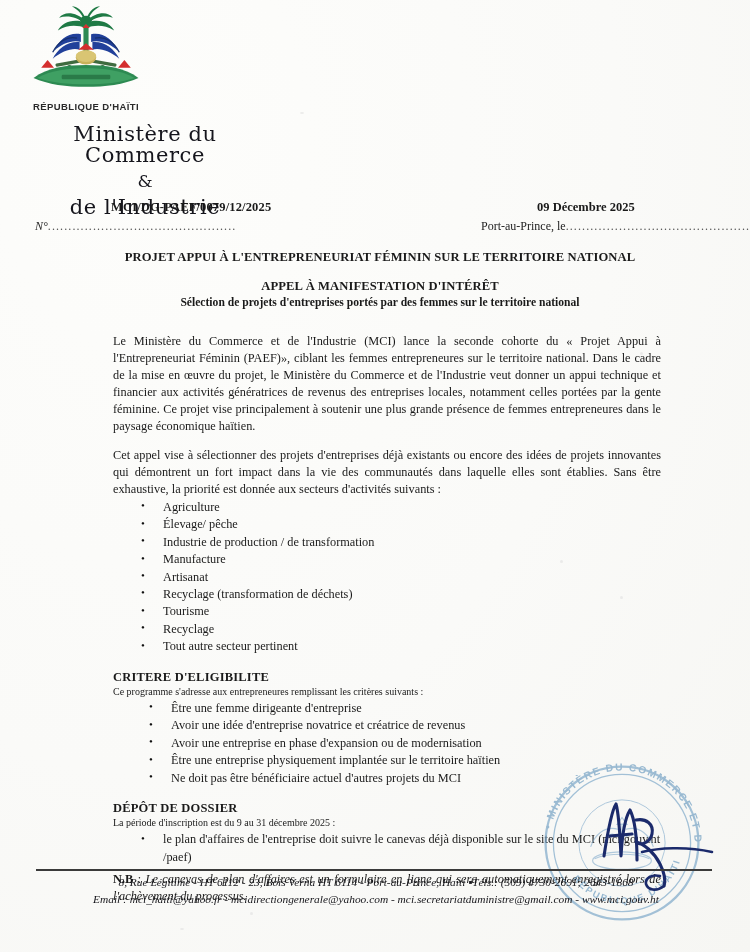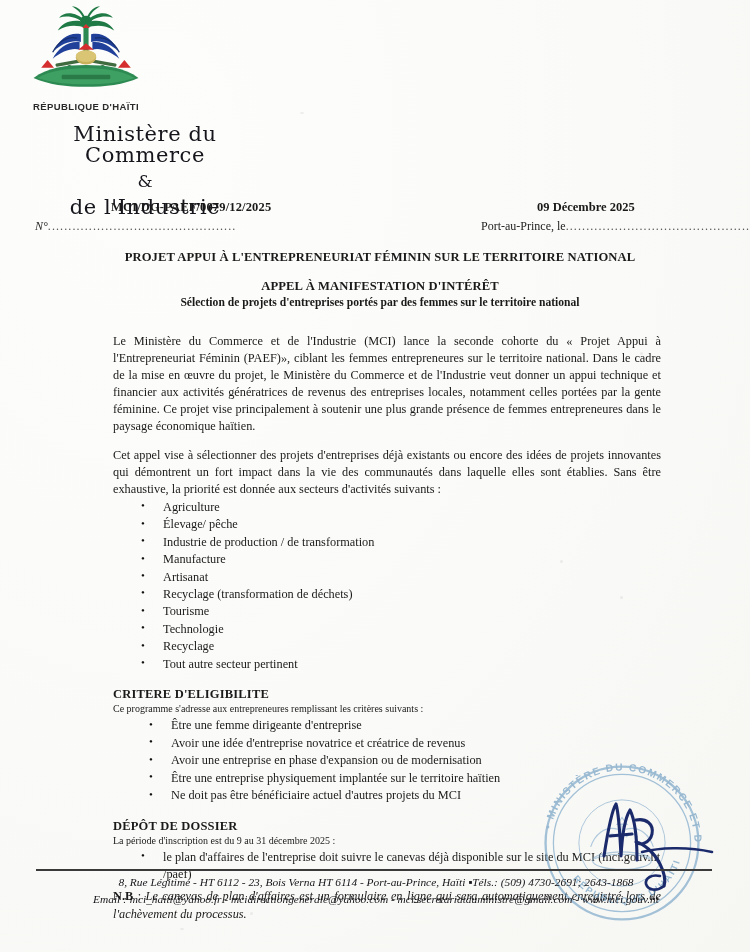--- a/index.html
+++ b/index.html
@@ -340,21 +340,20 @@
     <p class="para">Cet appel vise à sélectionner des projets d'entreprises déjà existants ou encore des idées de projets innovantes qui démontrent un fort impact dans la vie des communautés dans laquelle elles sont établies. Sans être exhaustive, la priorité est donnée aux secteurs d'activités suivants :</p>
 
     <ul class="doclist" id="sector-list">
         <li>Agriculture</li>
         <li>Élevage/ pêche</li>
         <li>Industrie de production / de transformation</li>
         <li>Manufacture</li>
         <li>Artisanat</li>
         <li>Recyclage (transformation de déchets)</li>
         <li>Tourisme</li>
-        <li>Technologie</li>
         <li>Recyclage</li>
         <li>Tout autre secteur pertinent</li>
       </ul>
 
     <div class="sect-head">CRITERE D'ELIGIBILITE</div>
     <p class="sect-lead">Ce programme s'adresse aux entrepreneures remplissant les critères suivants :</p>
     <ul class="doclist crit" id="eligibility-list">
         <li>Être une femme dirigeante d'entreprise</li>
         <li>Avoir une idée d'entreprise novatrice et créatrice de revenus</li>
         <li>Avoir une entreprise en phase d'expansion ou de modernisation</li>

